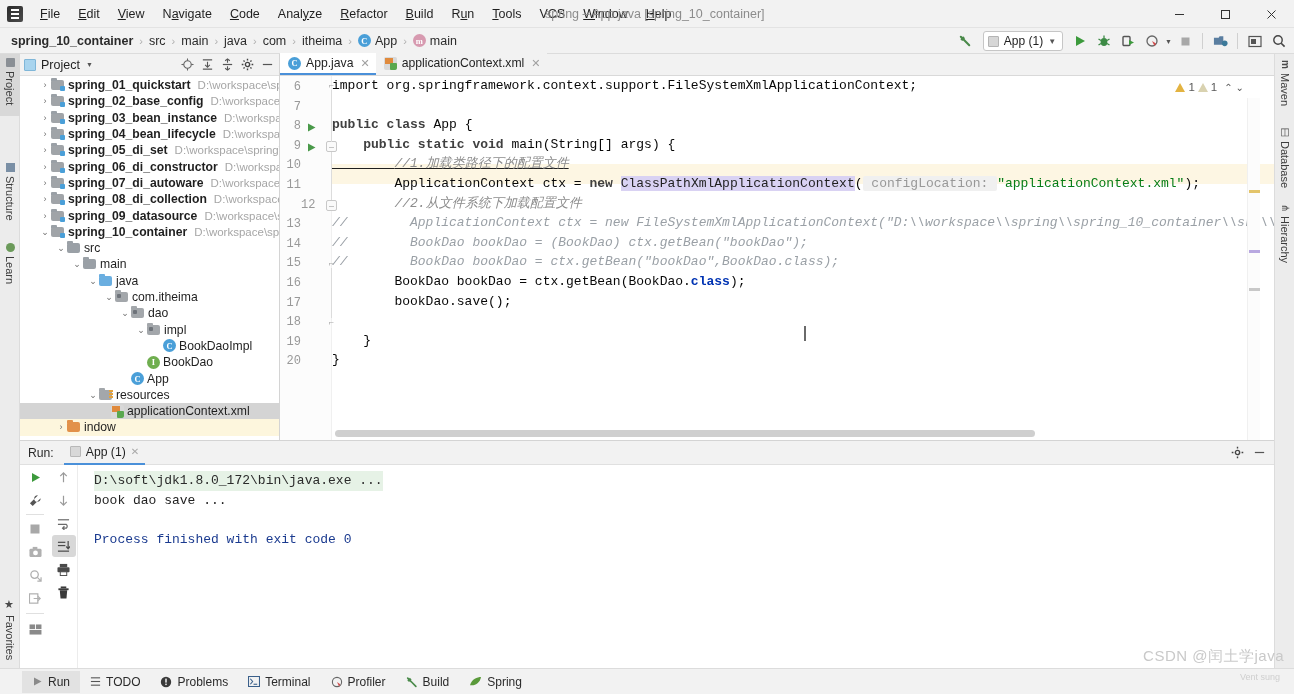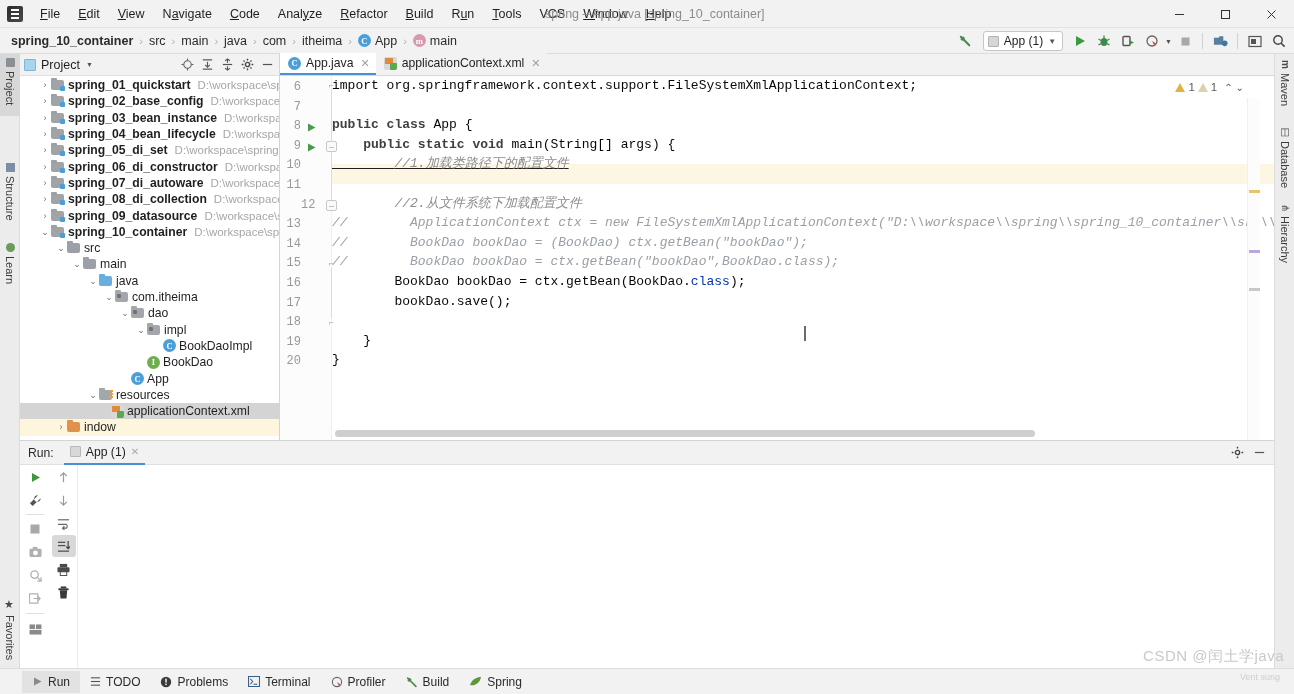--- a/index.html
+++ b/index.html
@@ -738,25 +738,26 @@
         <div class="foldline" style="top:76px;height:48px;"></div>
         <div class="foldline" style="top:192px;height:50px;"></div>
       </div>
 
       <div class="codelines">
         <div class="cl" style="top:0px;"><span class="plain">import org.springframework.context.support.FileSystemXmlApplicationContext;</span></div>
         <div class="cl" style="top:19.6px;"></div>
         <div class="cl" style="top:39.2px;"><span class="kw">public class </span><span class="plain">App {</span></div>
         <div class="cl" style="top:58.8px;"><span class="plain">    </span><span class="kw">public static void </span><span class="plain">main(String[] args) {</span></div>
         <div class="cl" style="top:78.4px;text-decoration:underline;"><span class="plain">        </span><span class="cmt">//1.加载类路径下的配置文件</span></div>
+        <div class="cl" style="top:98px;"><span class="plain">        ApplicationContext ctx = </span><span class="kw">new </span><span class="sel-tok">ClassPathXmlApplicationContext</span><span class="plain">(</span><span class="hintbg hint"> configLocation: </span><span class="str">"applicationContext.xml"</span><span class="plain">);</span></div>
         <div class="cl" style="top:117.6px;"><span class="plain">        </span><span class="cmt">//2.从文件系统下加载配置文件</span></div>
         <div class="cl" style="top:137.2px;"><span class="cmt2">//        ApplicationContext ctx = new FileSystemXmlApplicationContext("D:\\workspace\\spring\\spring_10_container\\src\\main\\</span></div>
         <div class="cl" style="top:156.8px;"><span class="cmt2">//        BookDao bookDao = (BookDao) ctx.getBean("bookDao");</span></div>
         <div class="cl" style="top:176.4px;"><span class="cmt2">//        BookDao bookDao = ctx.getBean("bookDao",BookDao.class);</span></div>
-        <div class="cl" style="top:196px;"><span class="plain">        BookDao bookDao = ctx.getBean(BookDao.</span><span class="kw" style="font-weight:normal;color:#0033b3;">class</span><span class="plain">);</span></div>
+        <div class="cl" style="top:196px;"><span class="plain">        BookDao bookDao = ctx.getBean(BookDao.</span><span class="kw" style="font-weight:bold;color:#0033b3;">class</span><span class="plain">);</span></div>
         <div class="cl" style="top:215.6px;"><span class="plain">        bookDao.save();</span></div>
         <div class="cl" style="top:235.2px;"></div>
         <div class="cl" style="top:254.8px;"><span class="plain">    }</span></div>
         <div class="cl" style="top:274.4px;"><span class="plain">}</span></div>
       </div>
 
       <div class="caret-ghost"></div>
 
       <div class="hscroll"></div>
 
@@ -880,20 +881,26 @@
       </div>
       <div class="rt-btn">
         <svg width="13" height="13" viewBox="0 0 14 14">
             <rect x="4" y="0.5" width="6" height="2" fill="#3a3a3a"></rect>
             <rect x="1.5" y="2.5" width="11" height="2" fill="#3a3a3a"></rect>
             <path d="M3 4.5 L3.8 13.5 L10.2 13.5 L11 4.5 Z" fill="#3a3a3a"></path>
           </svg>
       </div>
     </div>
 
+    <div class="console">
+      <div><span class="c-cmd">D:\soft\jdk1.8.0_172\bin\java.exe ...</span></div>
+      <div class="c-out">book dao save ...</div>
+      <div>&nbsp;</div>
+      <div class="c-fin">Process finished with exit code 0</div>
+    </div>
   </div>
 
   <div class="statusbar">
     <div class="sb-left-pad"></div>
     <div class="sb-item sel">
       <svg width="11" height="11" viewBox="0 0 11 11">
           <polygon points="2,1.5 9.5,5.5 2,9.5" fill="#8a8a8a"></polygon>
         </svg>
       <span>Run</span>
     </div>

